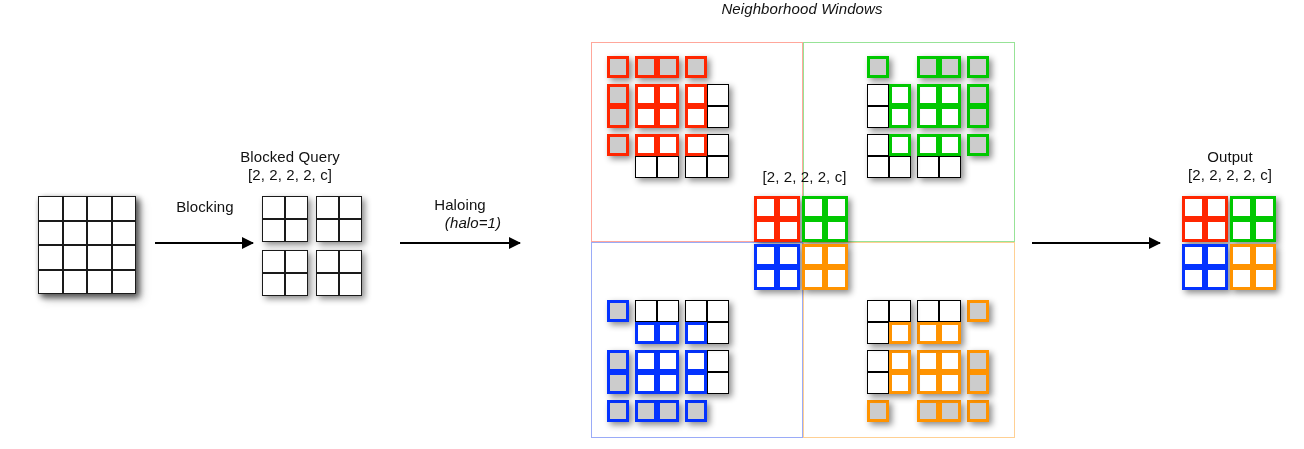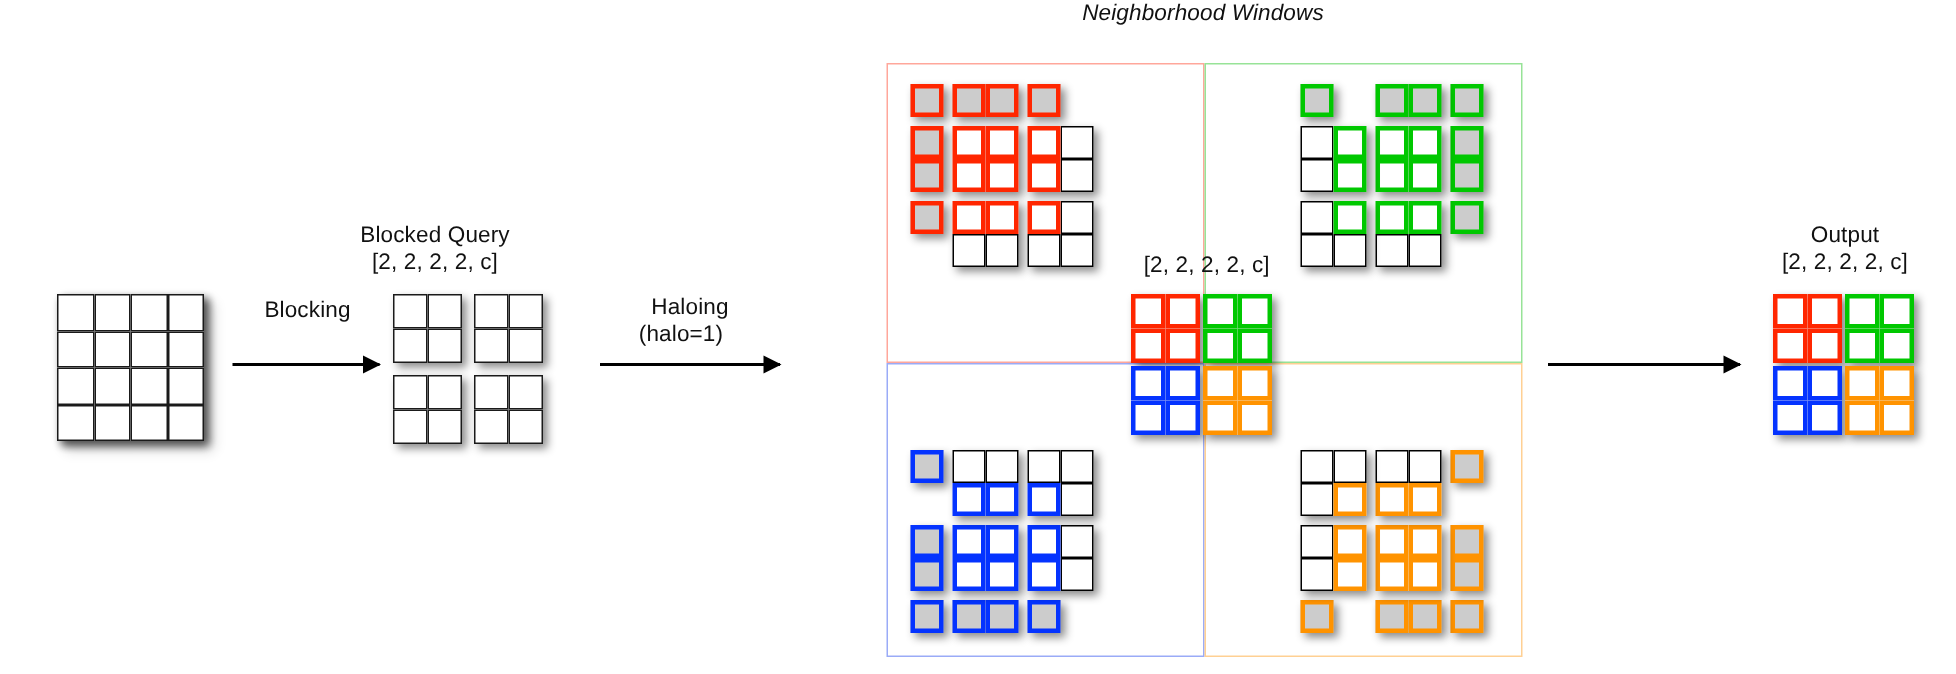--- a/index.html
+++ b/index.html
@@ -75,21 +75,21 @@
       </div>
       <div class="blk" style="width: 46px; height: 46px; position: absolute; left: 54px; top: 54px;">
         <div class="cell" style="left: 0px; top: 0px; width: 23px; height: 23px; background: rgb(255, 255, 255); border: 1.5px solid rgb(26, 26, 26);"></div>
         <div class="cell" style="left: 23px; top: 0px; width: 23px; height: 23px; background: rgb(255, 255, 255); border: 1.5px solid rgb(26, 26, 26);"></div>
         <div class="cell" style="left: 0px; top: 23px; width: 23px; height: 23px; background: rgb(255, 255, 255); border: 1.5px solid rgb(26, 26, 26);"></div>
         <div class="cell" style="left: 23px; top: 23px; width: 23px; height: 23px; background: rgb(255, 255, 255); border: 1.5px solid rgb(26, 26, 26);"></div>
       </div>
     </div>
 
   <div class="lbl" style="left:375px;top:196px;width:170px;">Haloing</div>
-  <div class="lbl" style="left:369px;top:214px;width:170px;">(halo=1)</div>
+  <div class="lbl" style="left:388px;top:214px;width:170px;font-style:italic;">(halo=1)</div>
   <div class="arrow" style="left:400px;top:242px;width:120px;"></div>
 
   <div class="lbl" style="left:602px;top:0;width:400px;font-style:italic;">Neighborhood Windows</div>
 
   <div class="frame" style="left:591px;top:42px;width:212px;height:200px;border-color:#ffa79b;"></div>
   <div class="frame" style="left:803px;top:42px;width:212px;height:200px;border-color:#97e397;"></div>
   <div class="frame" style="left:591px;top:242px;width:212px;height:196px;border-color:#9aabf7;"></div>
   <div class="frame" style="left:803px;top:242px;width:212px;height:196px;border-color:#ffd093;"></div>
 
   <div id="windows" style="position:absolute;left:0;top:0;width:1304px;height:449px;">

